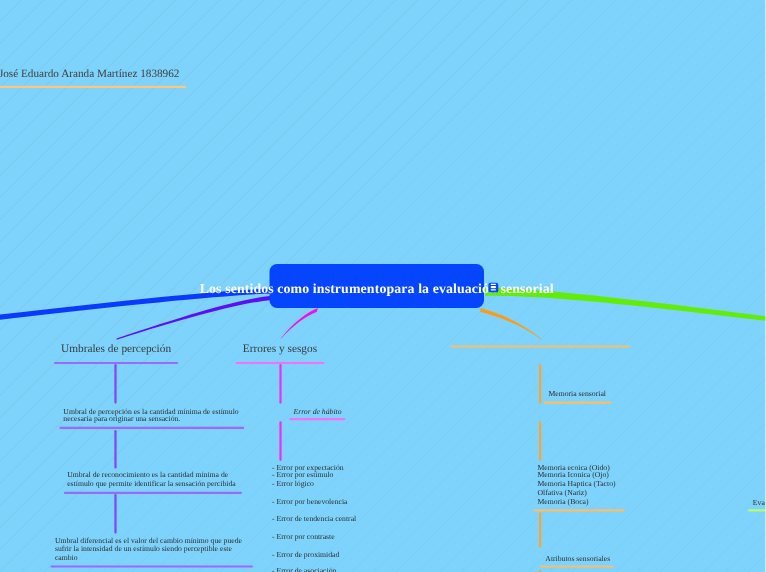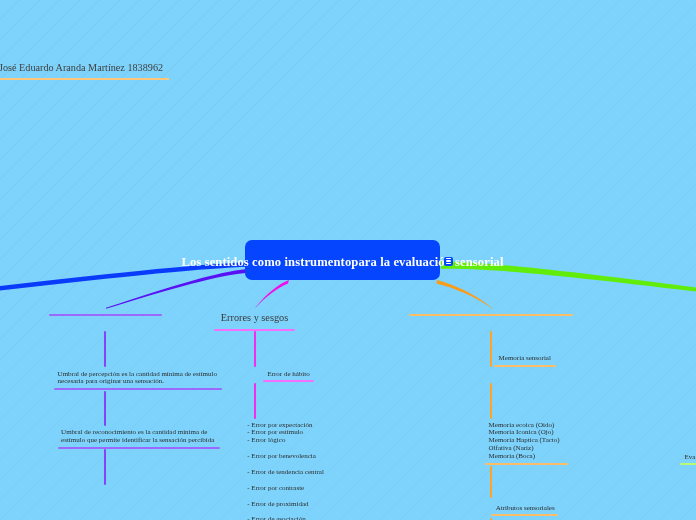--- a/index.html
+++ b/index.html
@@ -69,46 +69,53 @@
     <div class="cl">para la evaluación sensorial</div>
   </div>
 
   <div class="note-icon" style="left:444px;top:256.5px;width:9.3px;height:9.2px;border-radius:2px;">
     <i style="width:5px;height:1.3px;margin:0.55px 0;"></i>
     <i style="width:5px;height:1.3px;margin:0.55px 0;"></i>
     <i style="width:5px;height:1.3px;margin:0.55px 0;"></i>
   </div>
 
   <div class="nd tnode" style="left:49px;top:309.5px;width:113px;">
+    <div class="txt ttl">Umbrales de percepción</div>
     <div class="rule" style="background:#9c69fd;"></div>
   </div>
   <div class="vline" style="left:104.2px;top:331px;height:35.5px;background:#8344fc;"></div>
 
   <div class="nd snode lft" style="left:21px;top:370.5px;width:168px;">
     <div class="ml">Umbral de percepción es la cantidad mínima de estímulo</div>
     <div class="ml">necesaria para originar una sensación.</div>
     <div class="rule" style="background:#9c69fd;"></div>
   </div>
   <div class="vline" style="left:104.2px;top:390.5px;height:35.5px;background:#8344fc;"></div>
 
   <div class="nd snode lft" style="left:24.5px;top:429px;width:162px;">
     <div class="ml">Umbral de reconocimiento es la cantidad mínima de</div>
     <div class="ml">estímulo que permite identificar la sensación percibida</div>
     <div class="rule" style="background:#9c69fd;"></div>
   </div>
   <div class="vline" style="left:104.2px;top:449px;height:35.5px;background:#8344fc;"></div>
 
+  <div class="nd snode lft" style="left:13.3px;top:488.5px;width:184px;">
+    <div class="ml">Umbral diferencial es el valor del cambio mínimo que puede</div>
+    <div class="ml">sufrir la intensidad de un estímulo siendo perceptible este</div>
+    <div class="ml">cambio</div>
+    <div class="rule" style="background:#9c69fd;"></div>
+  </div>
 
   <div class="nd tnode" style="left:214px;top:309.5px;width:81px;">
     <div class="txt ttl">Errores y sesgos</div>
     <div class="rule" style="background:#f56ffc;"></div>
   </div>
   <div class="vline" style="left:254px;top:331px;height:36px;background:#f02df0;"></div>
 
-  <div class="nd snode" style="left:230.2px;top:370.5px;width:50.8px;">
+  <div class="nd snode" style="left:230.2px;top:370.5px;width:50.8px;font-style:italic;">
     <div class="ml">Error de hábito</div>
     <div class="rule" style="background:#f56ffc;"></div>
   </div>
   <div class="vline" style="left:254px;top:383px;height:36px;background:#f02df0;"></div>
 
   <div class="nd snode lft" style="left:210.7px;top:421.5px;width:90px;">
     <div class="ml">- Error por expectación</div>
     <div class="ml">- Error por estímulo</div>
     <div class="ml">- Error lógico</div>
     <div class="ml gap">- Error por benevolencia</div>

